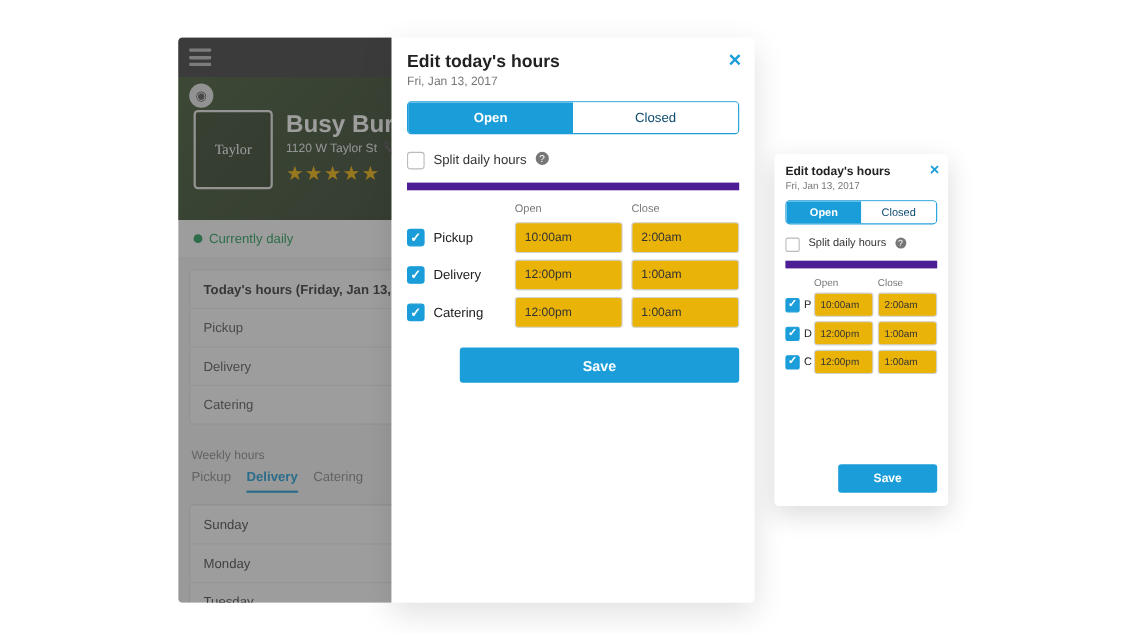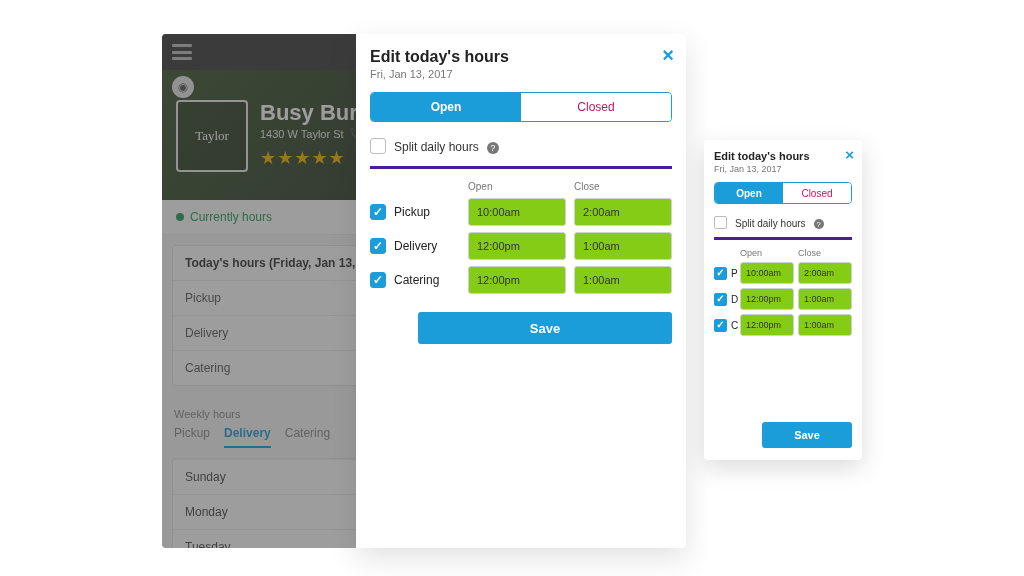--- a/index.html
+++ b/index.html
@@ -101,28 +101,28 @@
       position:absolute; right:12px; top:10px;
       color:#1a9dd9; font-size:20px; font-weight:700; cursor:pointer;
     }
     .seg {
       margin-top:12px; display:flex;
       border:1px solid #1a9dd9; border-radius:4px; overflow:hidden;
       height:30px;
     }
     .seg div {
       flex:1; display:flex; align-items:center; justify-content:center;
-      font-size:12px; cursor:pointer; background:#fff; color:#be185d;
+      font-size:12px; cursor:pointer; background:#fff; color:#0c4a6e;
     }
     .seg div.active { background:#1a9dd9; color:#fff; font-weight:600;}
     .split-row {
       margin-top:12px; padding:4px 0 12px;
-      display:flex; align-items:flex-end; gap:8px;
+      display:flex; align-items:flex-start; gap:8px;
       font-size:12px; color:#333;
-      border-bottom:3px solid #4c1d95;
+      border-bottom:7px solid #4c1d95;
     }
     .chk {
       width:16px;height:16px;border:1.5px solid #bbb;border-radius:3px;background:#fff;
       display:inline-flex;align-items:center;justify-content:center;flex-shrink:0;
     }
     .chk.checked { background:#1a9dd9; border-color:#1a9dd9;}
     .chk.checked::after { content:"✓"; color:#fff; font-size:12px; font-weight:700; line-height:1;}
     .info { width:12px;height:12px;border-radius:50%;background:#777;color:#fff;font-size:9px;display:inline-flex;align-items:center;justify-content:center;}
     .hours-head {
       display:grid;
@@ -134,21 +134,21 @@
     .hours-row {
       display:grid;
       grid-template-columns: 90px 1fr 1fr;
       gap:8px;
       margin-top:6px;
       align-items:center;
     }
     .svc { display:flex; align-items:center; gap:8px; font-size:12px; color:#222;}
     .tinput {
       height:28px; border:1px solid #d0d0d0; border-radius:3px;
-      padding:0 8px; font-size:11px; color:#333; background:#84cc16; width:100%;
+      padding:0 8px; font-size:11px; color:#333; background:#eab308; width:100%;
     }
     .save-btn {
       margin-top:18px;
       height:32px; background:#1a9dd9; color:#fff; border:none; border-radius:3px;
       font-size:13px; font-weight:600; cursor:pointer;margin-left:48px;
     }
 
     
     .mini {
       position:absolute;
@@ -199,29 +199,29 @@
           <span></span>
       </div>
     </div>
     <div class="hero">
       <div class="hero-badge">◉</div>
       <div class="hero-content">
         <div class="logo-box">Taylor</div>
         <div class="hero-text">
           <div class="hero-title">Busy Burger</div>
           <div class="hero-sub">
-            <span>1430 W Taylor St</span>&nbsp;&nbsp;📞 
+            <span>1120 W Taylor St</span>&nbsp;&nbsp;📞 
           </div>
           <div class="stars">★★★★★</div>
         </div>
       </div>
     </div>
     <div class="status-row">
       <span class="dot"></span>
-      <span>Currently hours</span>
+      <span>Currently daily</span>
     </div>
     <div class="card">
       <div class="card-head">Today's hours (Friday, Jan 13, 2017)</div>
       <div class="card-row">Pickup</div>
       <div class="card-row">Delivery</div>
       <div class="card-row">Catering</div>
     </div>
     <div class="section-label">Weekly hours</div>
     <div class="tabs-row">
       <div class="t">Pickup</div>

